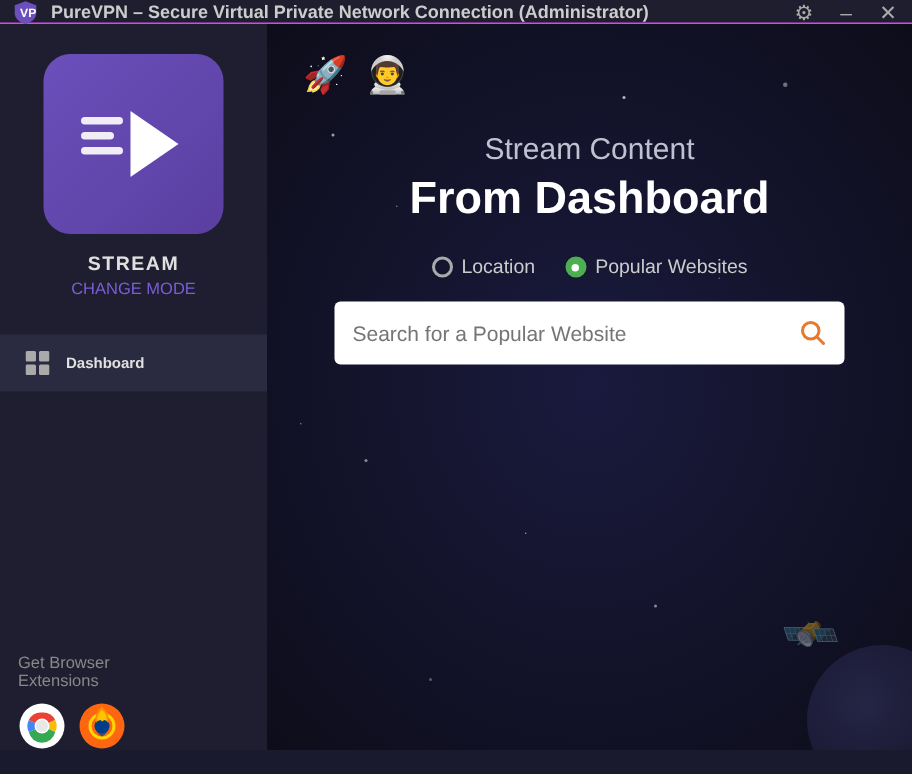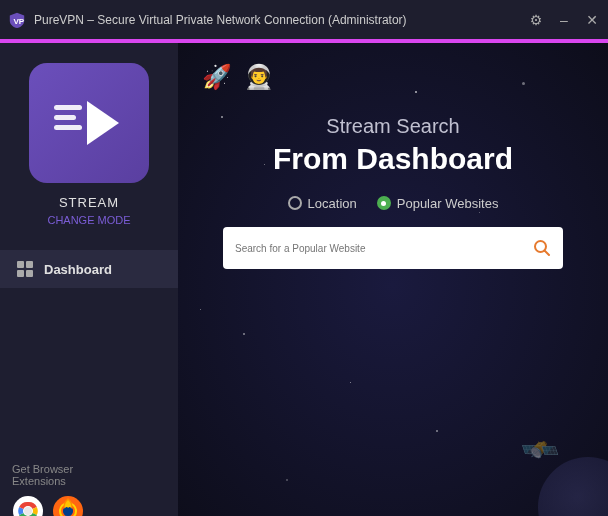--- a/index.html
+++ b/index.html
@@ -11,39 +11,40 @@
       overflow: hidden;
       background: #1a1a2e;
     }
 
     
     .title-bar {
       display: flex;
       align-items: center;
       justify-content: space-between;
       background: #1e1e2e;
-      height: 43px;
+      height: 16px;
       padding: 0 8px;
-      border-bottom: 4px solid #d946ef;
+      border-bottom: 1px solid #d946ef;
     }
 
     .title-bar-left {
       display: flex;
       align-items: center;
       gap: 8px;
     }
 
     .title-bar-icon {
       width: 18px;
       height: 18px;
     }
 
     .title-bar-text {
       color: #ccc;
       font-size: 12px;
+      font-weight: bold;
     }
 
     .title-bar-controls {
       display: flex;
       gap: 12px;
       align-items: center;
     }
 
     .title-bar-controls span {
       color: #aaa;
@@ -94,21 +95,21 @@
 
     .vpn-icon-container svg {
       width: 80px;
       height: 80px;
     }
 
     .stream-label {
       margin-top: 12px;
       color: #e0e0e0;
       font-size: 13px;
-      font-weight: 400;
+      font-weight: 700;
       letter-spacing: 1px;
       text-align: right;
     }
 
     .change-mode-link {
       margin-top: 4px;
       color: #7b5dd6;
       font-size: 11px;
       cursor: pointer;
     }
@@ -116,21 +117,21 @@
     
     .nav-item {
       width: 100%;
       display: flex;
       align-items: center;
       gap: 10px;
       padding: 10px 16px;
       margin-top: 8px;
       background: #2a2a40;
       color: #e0e0e0;
-      font-size: 13px;
+      font-size: 10px;
       font-weight: 600;
       cursor: pointer;
     }
 
     .nav-item-icon {
       width: 18px;
       height: 18px;
       display: flex;
       align-items: center;
       justify-content: center;
@@ -225,21 +226,21 @@
     
     .radio-row {
       display: flex;
       gap: 20px;
       align-items: center;
       margin-bottom: 16px;
     }
 
     .radio-option {
       display: flex;
-      align-items: flex-start;
+      align-items: flex-end;
       gap: 6px;
       cursor: pointer;
     }
 
     .radio-circle {
       width: 14px;
       height: 14px;
       border-radius: 50%;
       border: 2px solid #888;
       display: flex;
@@ -280,21 +281,21 @@
       display: flex;
       align-items: center;
       padding: 0 12px;
       height: 42px;
     }
 
     .search-input {
       flex: 1;
       border: none;
       outline: none;
-      font-size: 10px;
+      font-size: 14px;
       color: #0c4a6e;
       background: transparent;
     }
 
     .search-icon-btn {
       color: #e67a2e;
       font-size: 18px;
       cursor: pointer;
       background: none;
       border: none;
@@ -426,21 +427,21 @@
       <div class="star" style="width:2px;height:2px;top:90%;left:25%;opacity:0.3;"></div>
       <div class="star" style="width:1px;height:1px;top:18%;left:45%;opacity:0.6;"></div>
     </div>
 
     <div class="top-icons">
       <span class="rocket-emoji">🚀</span>
       <span class="astronaut-emoji">👨‍🚀</span>
     </div>
 
     <div class="heading-area">
-      <div class="heading-subtitle">Stream Search</div>
+      <div class="heading-subtitle">Stream Content</div>
       <div class="heading-main">From Dashboard</div>
     </div>
 
     <div class="radio-row">
       <div class="radio-option">
         <div class="radio-circle inactive"></div>
         <span class="radio-label">Location</span>
       </div>
       <div class="radio-option">
         <div class="radio-circle active"></div>

